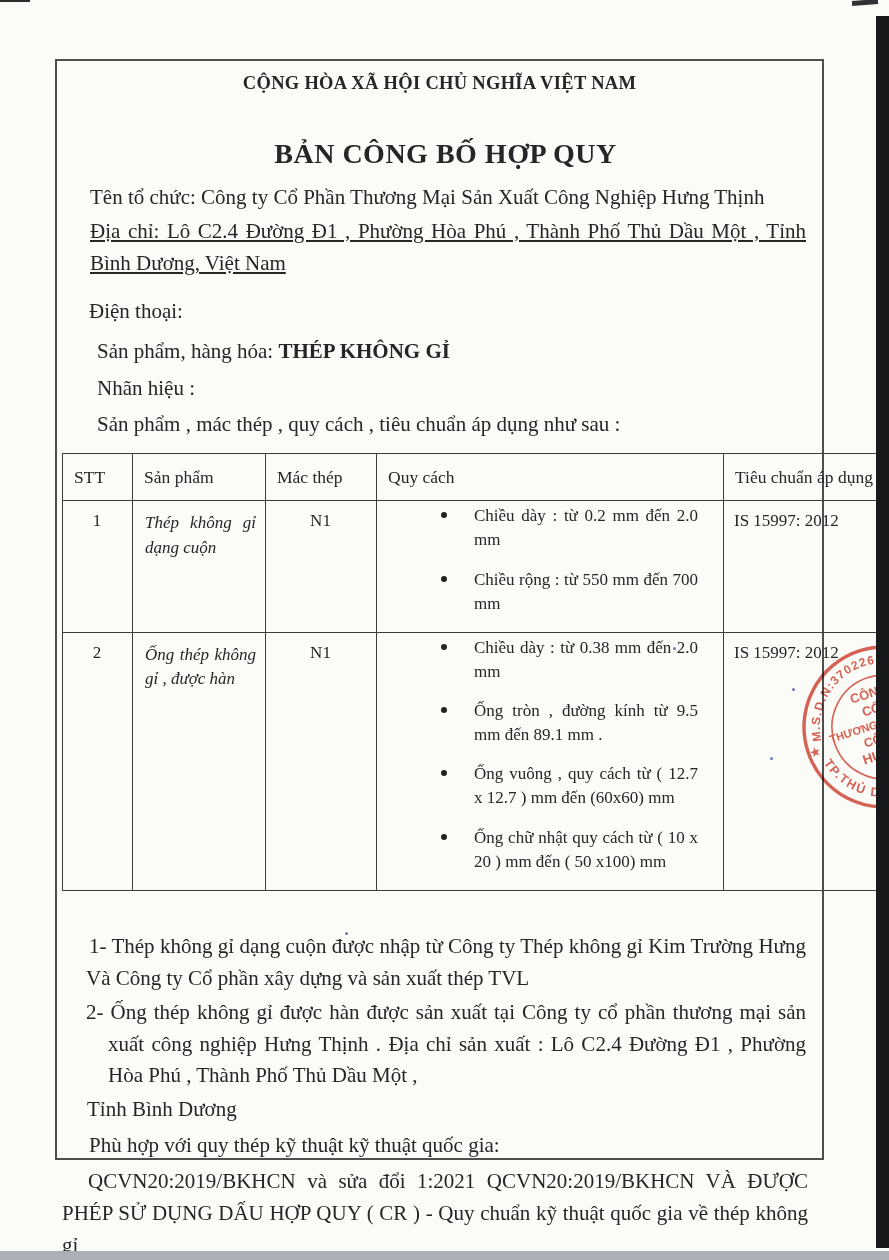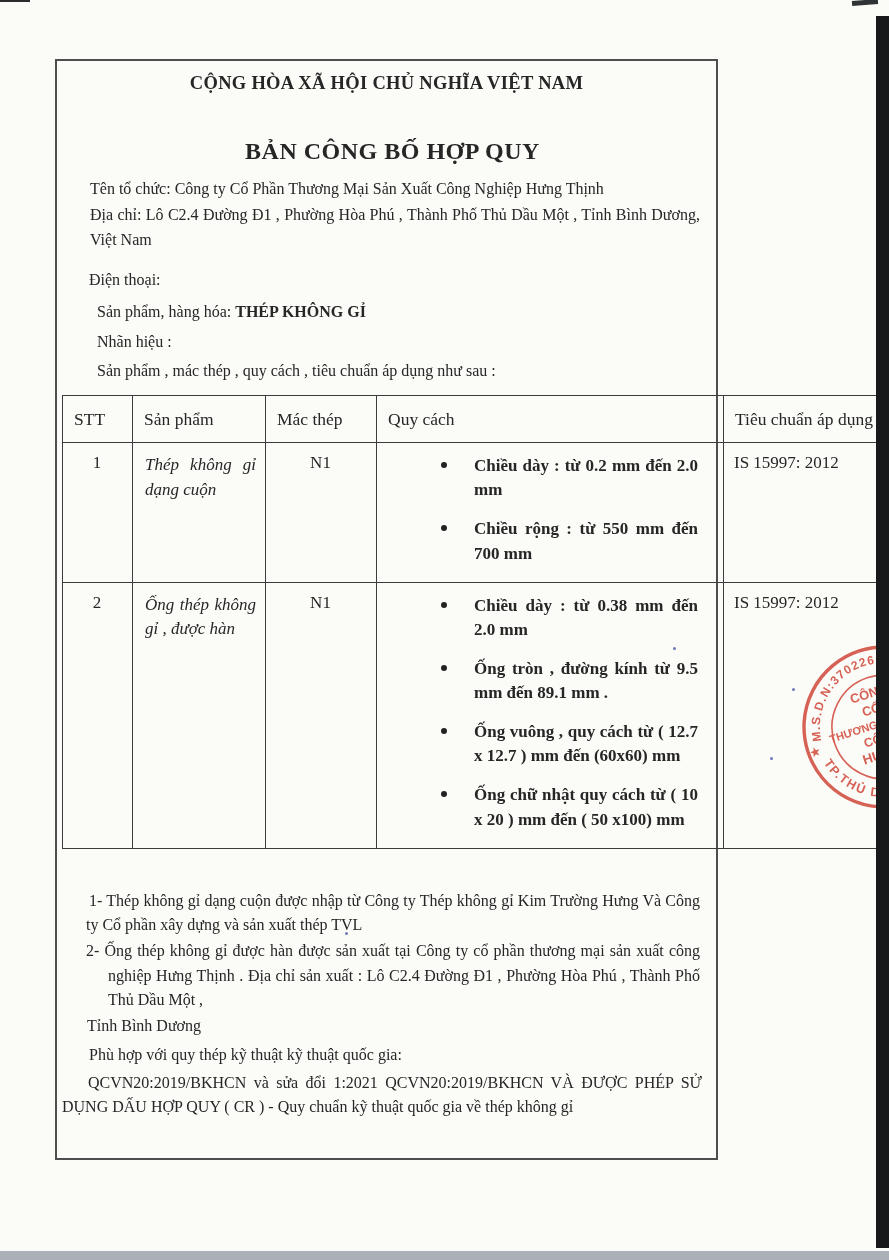--- a/index.html
+++ b/index.html
@@ -10,36 +10,36 @@
   }
   
   .edge-band-right { position:absolute; left:876px; top:16px; width:13px; height:1232px; background:#17191b; z-index:9; }
   .edge-band-bottom { position:absolute; left:0; top:1251px; width:889px; height:9px; background:#aab0b6; z-index:9; }
   .corner-mark-tl { position:absolute; left:0; top:0; width:30px; height:2px; background:#2a2c2e; z-index:9; }
   .corner-mark-tr { position:absolute; left:852px; top:0; width:26px; height:5px; background:#303335; transform:rotate(-4deg); z-index:9; }
   .ink-speck { position:absolute; width:3px; height:3px; border-radius:50%; background:#3b4ea0; opacity:.75; z-index:8; }
 
   
   .frame {
-    position:absolute; left:55px; top:59px; width:663px; height:1101px;
+    position:absolute; left:55px; top:59px; width:769px; height:1101px;
     border:2px solid #4e4e4e; box-sizing:border-box; padding:12px 0 0 0;
   }
 
   .doc-header { text-align:center; }
   .national-title { font-size:18.5px; font-weight:bold; letter-spacing:.3px; }
   .motto {
     display:inline-block; font-size:17px; font-weight:bold; margin-top:3px;
     padding:0 27px 3px 27px; border-bottom:2.5px solid #2b2b2b;
   }
-  .doc-title { text-align:center; font-size:24px; font-weight:bold; letter-spacing:.5px; margin-top:26px;padding-left:12px; }
+  .doc-title { text-align:center; font-size:28px; font-weight:bold; letter-spacing:.5px; margin-top:26px;padding-left:12px; }
   .doc-number { text-align:center; font-size:17.5px; margin-top:8px; }
 
-  p { margin:0; font-size:16px; line-height:1.52; }
+  p { margin:0; font-size:21px; line-height:1.52; }
   .p-main  { margin:12px 16px 0 33px; text-align:justify; }
-  .p-addr  { margin:2px 16px 16px 33px; text-align:justify; }
+  .p-addr  { margin:2px 16px 16px 33px; text-align:justify;text-decoration:underline; }
   .p-phone { margin:6px 16px 0 32px; }
   .p-prod  { margin:8px 16px 0 40px; }
   .p-brand { margin:5px 16px 0 40px; }
   .p-intro { margin:5px 16px 0 40px; }
   .bold { font-weight:bold; }
 
   table.spec {
     border-collapse:collapse; table-layout:fixed;
     margin:12px 0 0 5px; width:774px;
     font-size:17px;
@@ -53,21 +53,21 @@
   th.c-prod, td.c-prod { width:117px; }
   th.c-grade, td.c-grade { width:95px; text-align:center; padding-left:0; }
   th.c-spec, td.c-spec { width:331px; }
   th.c-std, td.c-std { width:177px; }
   td.c-stt { padding-top:10px; }
   td.c-prod { padding:10px 9px 0 12px; text-align:justify; line-height:1.45;font-style:italic; }
   td.c-grade { padding-top:10px; }
   td.c-std { padding:10px 6px 0 10px; }
   tr.r1 { height:93px; }
   tr.r2 { height:234px; }
-  ul.specs { list-style:none; margin:10px 0 0 0; padding:0 24px 0 96px;font-weight:bold; }
+  ul.specs { list-style:none; margin:2px 0 0 0; padding:0 24px 0 96px; }
   ul.specs li {
     position:relative; margin-bottom:15px; text-align:justify; line-height:1.42;
   }
   ul.specs li::before {
     content:""; position:absolute; left:-33px; top:8px;
     width:6px; height:6px; border-radius:50%; background:#222;
   }
 
   .notes-block { margin-top:40px; }
   .p-note1 { margin:0 16px 0 29px; text-indent:3px; text-align:justify; }

